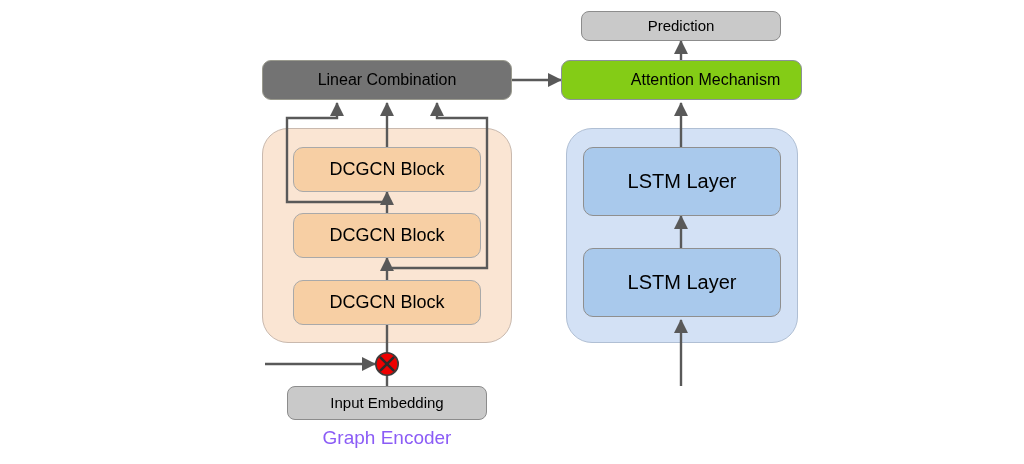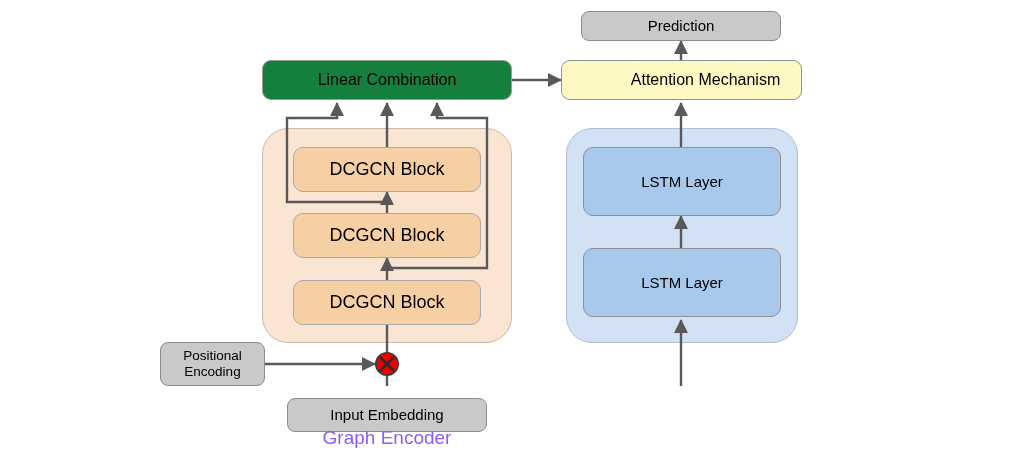--- a/index.html
+++ b/index.html
@@ -37,43 +37,43 @@
     z-index: 1;
   }
   
   .gray-box {
     background: #c9c9c9;
     border: 1.6px solid #8c8c8c;
     border-radius: 8px;
     font-size: 15px;
   }
   .cream-box {
-    background: #15803d;
+    background: #737373;
     border: 1.6px solid #9a9a8e;
     border-radius: 9px;
     font-size: 16px;
   }
   .lightblue-box {
-    background: #fef9c3;
+    background: #84cc16;
     border: 1.6px solid #8c9199;
     border-radius: 9px;
     font-size: 16px;
     padding-left: 48px;
   }
   .orange-block {
     background: #f7cfa4;
     border: 1.8px solid #a9a9a9;
     border-radius: 10px;
     font-size: 18px;
   }
   .blue-block {
     background: #a9c9ec;
     border: 1.8px solid #8f8f8f;
     border-radius: 10px;
-    font-size: 15px;
+    font-size: 20px;
   }
   .encoder-container {
     background: #fae5d3;
     border: 1.6px solid #c9b9ae;
     border-radius: 26px;
   }
   .decoder-container {
     background: #d3e1f5;
     border: 1.6px solid #b0bfd4;
     border-radius: 26px;
@@ -169,26 +169,22 @@
   </div>
 
   <div class="node blue-block" style="left:583px; top:147px; width:198px; height:69px;">
     <span class="lbl">LSTM Layer</span>
   </div>
 
   <div class="node blue-block" style="left:583px; top:248px; width:198px; height:69px;">
     <span class="lbl">LSTM Layer</span>
   </div>
 
-  <div class="node gray-box" style="left:160px; top:342px; width:105px; height:44px; font-size:13.5px;">
-    <span class="lbl">Positional
-Encoding</span>
-  </div>
 
-  <div class="node gray-box" style="left:287px; top:386px; width:200px; height:34px;margin-top:12px;">
+  <div class="node gray-box" style="left:287px; top:386px; width:200px; height:34px;">
     <span class="lbl">Input Embedding</span>
   </div>
 
 
   <div class="op-node" style="left:374px; top:351px; width:26px; height:26px;">
     <svg width="26" height="26" viewBox="0 0 26 26" xmlns="http://www.w3.org/2000/svg">
       <circle cx="13" cy="13" r="11.2" fill="#ee0000" stroke="#3d3d3d" stroke-width="1.6"></circle>
       <path d="M6.6,6.6 L19.4,19.4 M19.4,6.6 L6.6,19.4" stroke="#2b2b2b" stroke-width="2.6" stroke-linecap="round"></path>
     </svg>
   </div>

